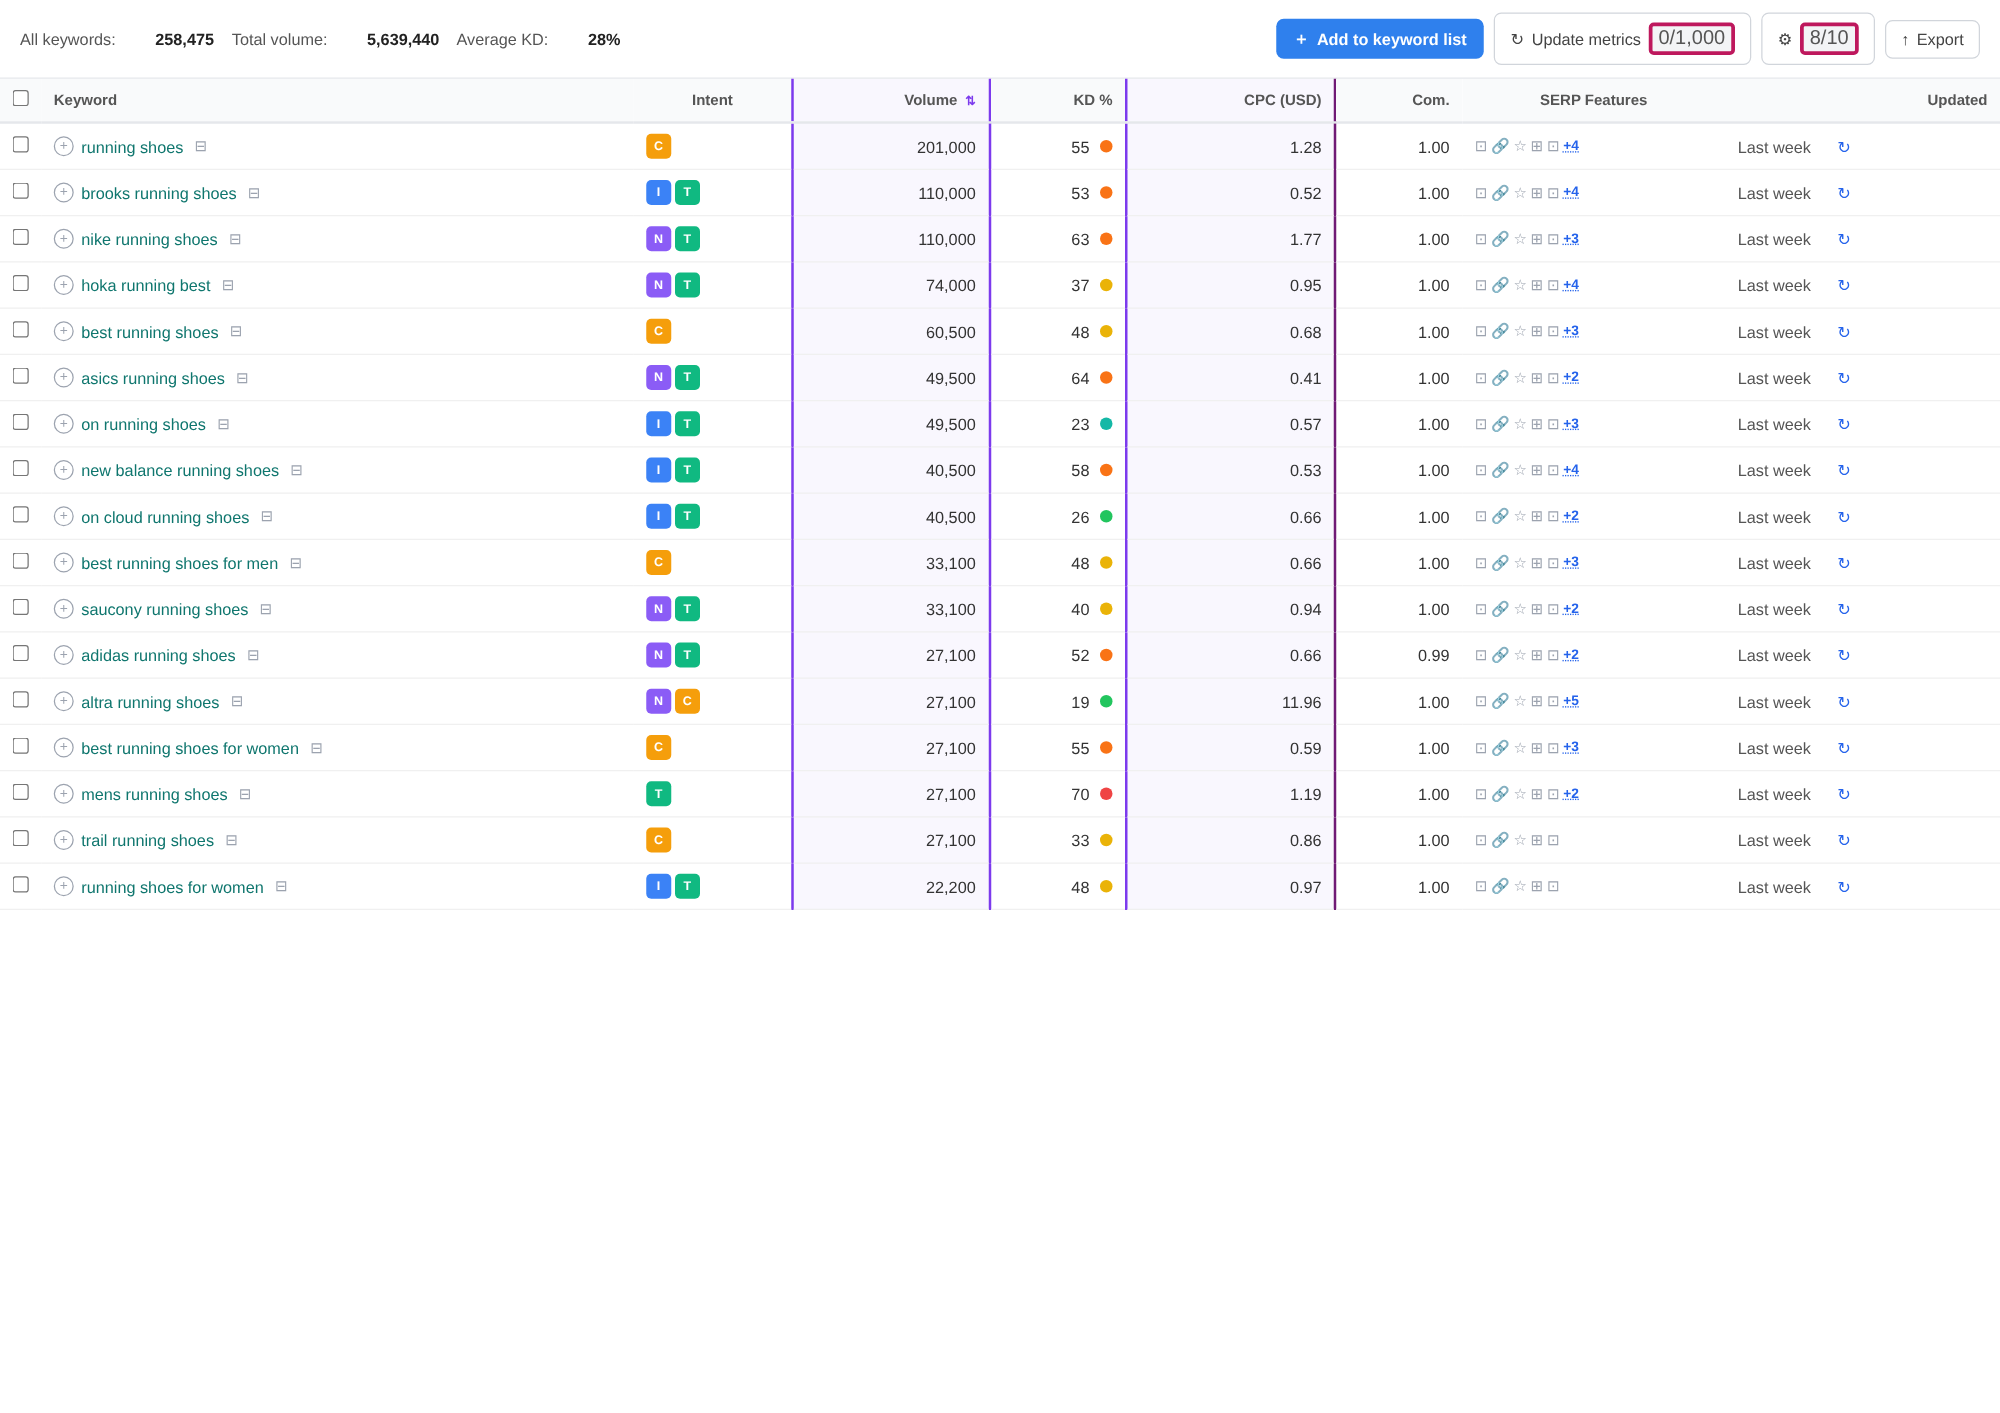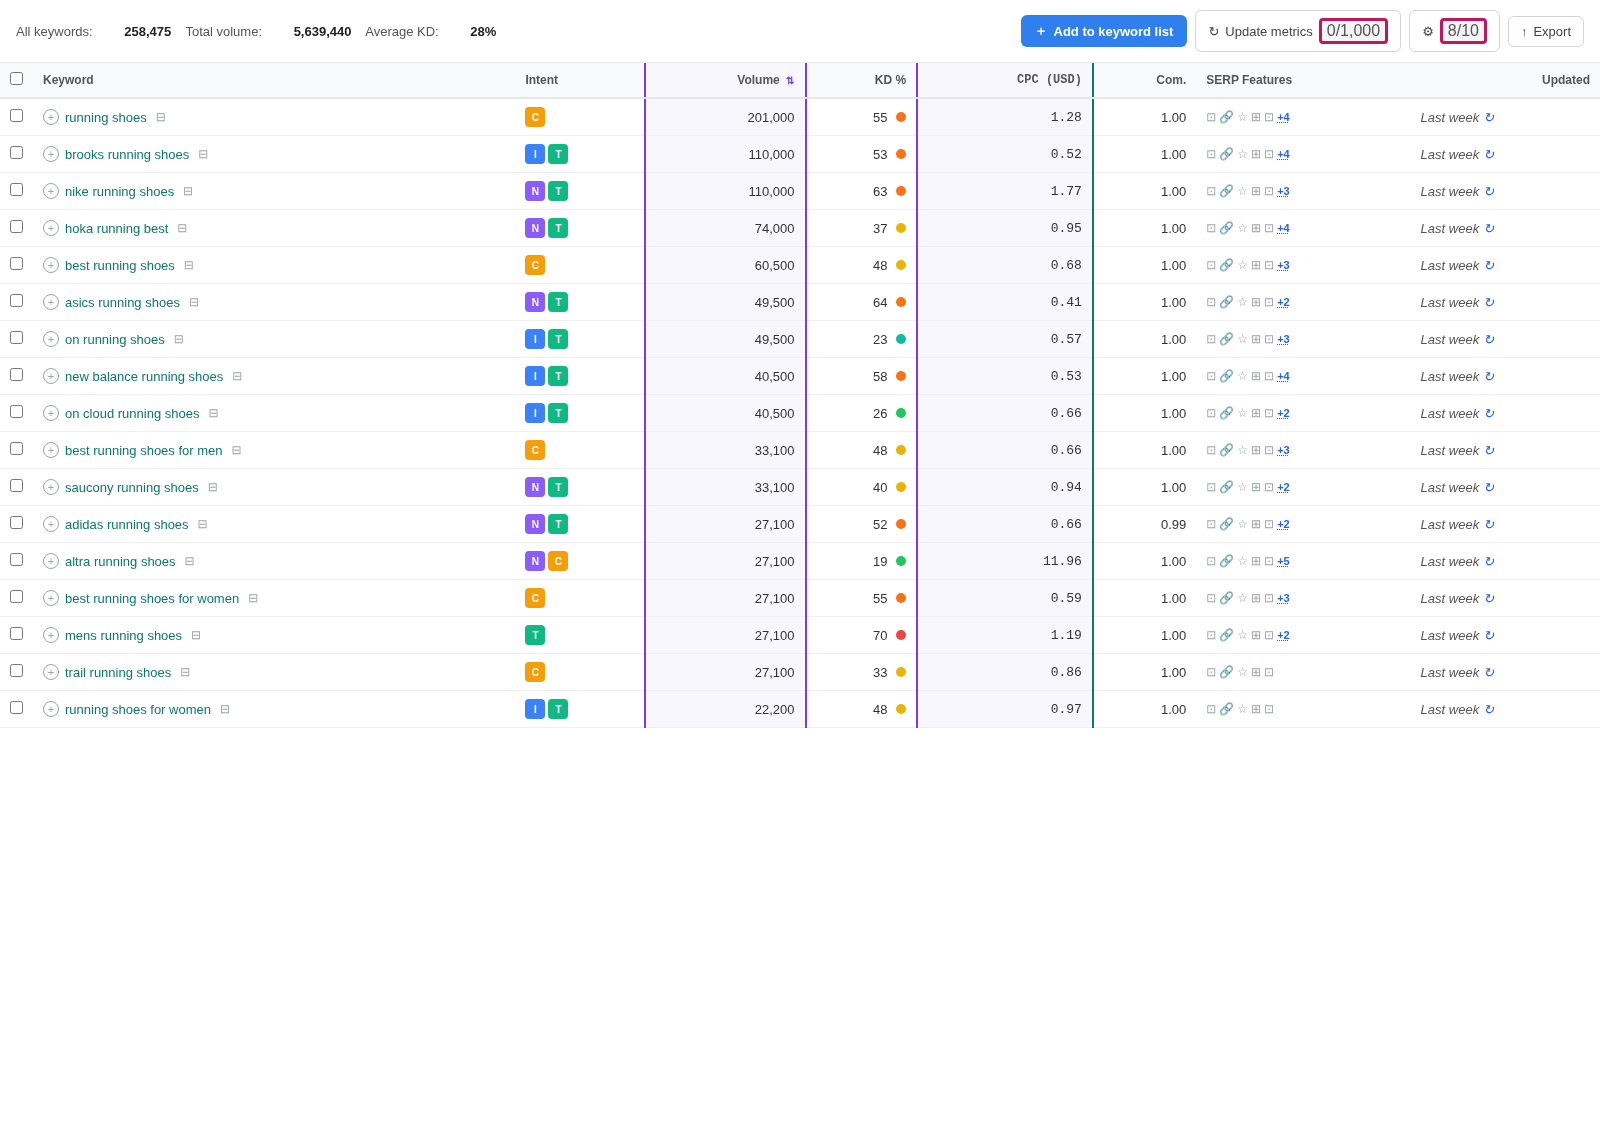--- a/index.html
+++ b/index.html
@@ -62,21 +62,21 @@
       border-bottom: 2px solid #e5e7eb;
       padding: 9px 10px;
       text-align: left;
       font-size: 12px;
       font-weight: 600;
       color: #555;
       white-space: nowrap;
       position: relative;
     }
     thead th.num { text-align: right; }
-    thead th.center { }
+    thead th.center { text-align: center; }
 
     tbody tr {
       border-bottom: 1px solid #f0f0f0;
     }
 
     td {
       padding: 8px 10px;
       vertical-align: middle;
       font-size: 13px;
       color: #333;
@@ -140,28 +140,27 @@
 
     
     .col-volume-header, .col-volume-cell {
       background: rgba(109, 40, 217, 0.04);
       border-left: 2px solid #7c3aed;
       border-right: 2px solid #7c3aed;
     }
     .col-cpc-header, .col-cpc-cell {
       background: rgba(109, 40, 217, 0.04);
       border-left: 2px solid #7c3aed;
-      border-right: 2px solid #0f766e;
-      font-family: Liberation Mono, monospace;
+      border-right: 2px solid #701a75;
     }
 
     .sort-icon { font-size: 10px; margin-left: 3px; color: #7c3aed; }
 
     .refresh-icon { color: #2563eb; cursor: pointer; font-size: 13px; }
-    .updated-cell { display: flex; align-items: flex-end; gap: 4px; white-space: nowrap; color: #555; font-style: italic; }
+    .updated-cell { display: flex; align-items: flex-end; gap: 21px; white-space: nowrap; color: #555; }
     .action-icon { cursor: pointer; }
   </style>
 </head>
 <body>
 
 <div class="toolbar">
   <div class="toolbar-stats">
     <span>All keywords:</span>
     <strong>258,475</strong>
     &nbsp;&nbsp;

